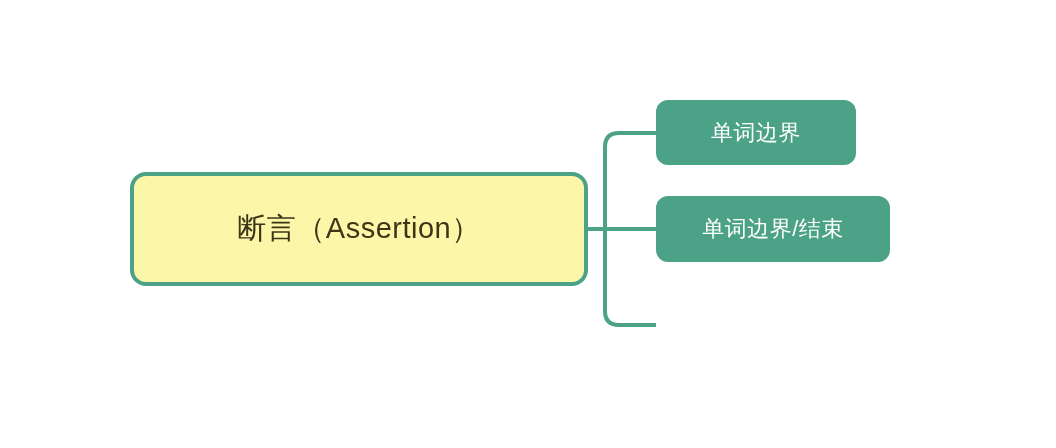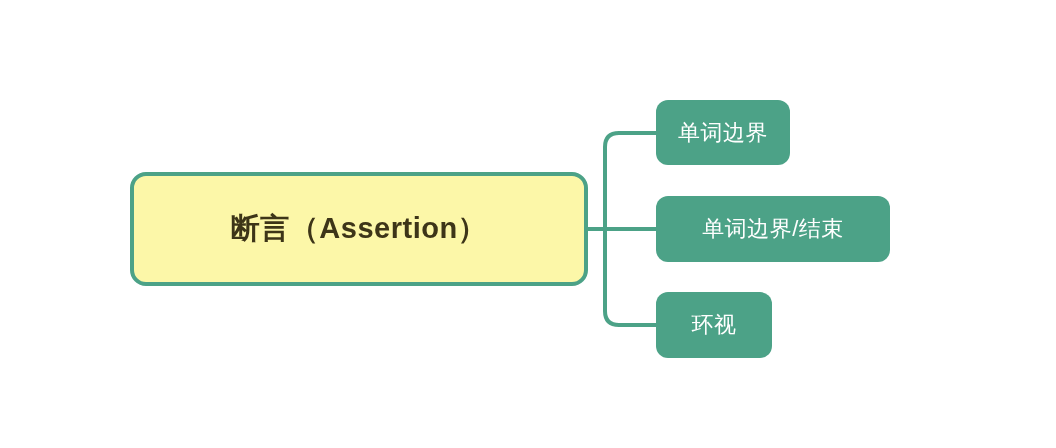--- a/index.html
+++ b/index.html
@@ -41,21 +41,21 @@
     background: #fcf7a8;
     border: 4px solid #4ca287;
     border-radius: 16px;
     display: flex;
     align-items: center;
     justify-content: center;
   }
   .root-label {
     color: #3d3518;
     font-size: 29px;
-    font-weight: bold;
+    font-weight: normal;
     letter-spacing: 0.5px;
     white-space: nowrap;
   }
 
   
   .child-node {
     position: absolute;
     box-sizing: border-box;
     background: #4ca287;
     border-radius: 12px;
@@ -64,21 +64,21 @@
     justify-content: center;
   }
   .child-label {
     color: #ffffff;
     font-size: 22px;
     font-weight: normal;
     white-space: nowrap;
     letter-spacing: 0.5px;
   }
 
-  #child-0 { left: 656px; top: 100px; width: 134px; height: 65px; font-family: Liberation Mono, monospace; }
+  #child-0 { left: 656px; top: 100px; width: 200px; height: 65px; font-family: Liberation Mono, monospace; }
   #child-1 { left: 656px; top: 196px; width: 234px; height: 66px; }
   #child-2 { left: 656px; top: 292px; width: 116px; height: 66px; }
 </style>
 </head>
 <body>
 
 <div id="mindmap">
 
   <svg id="connectors" viewBox="0 0 1056 448" width="1056" height="448" aria-hidden="true">
 
@@ -96,17 +96,14 @@
   </div>
 
   <div class="child-node" id="child-0">
     <span class="child-label">单词边界</span>
   </div>
 
   <div class="child-node" id="child-1">
     <span class="child-label">单词边界/结束</span>
   </div>
 
-  <div class="child-node" id="child-2">
-    <span class="child-label">环视</span>
-  </div>
 
 </div>
 
 </body></html>

